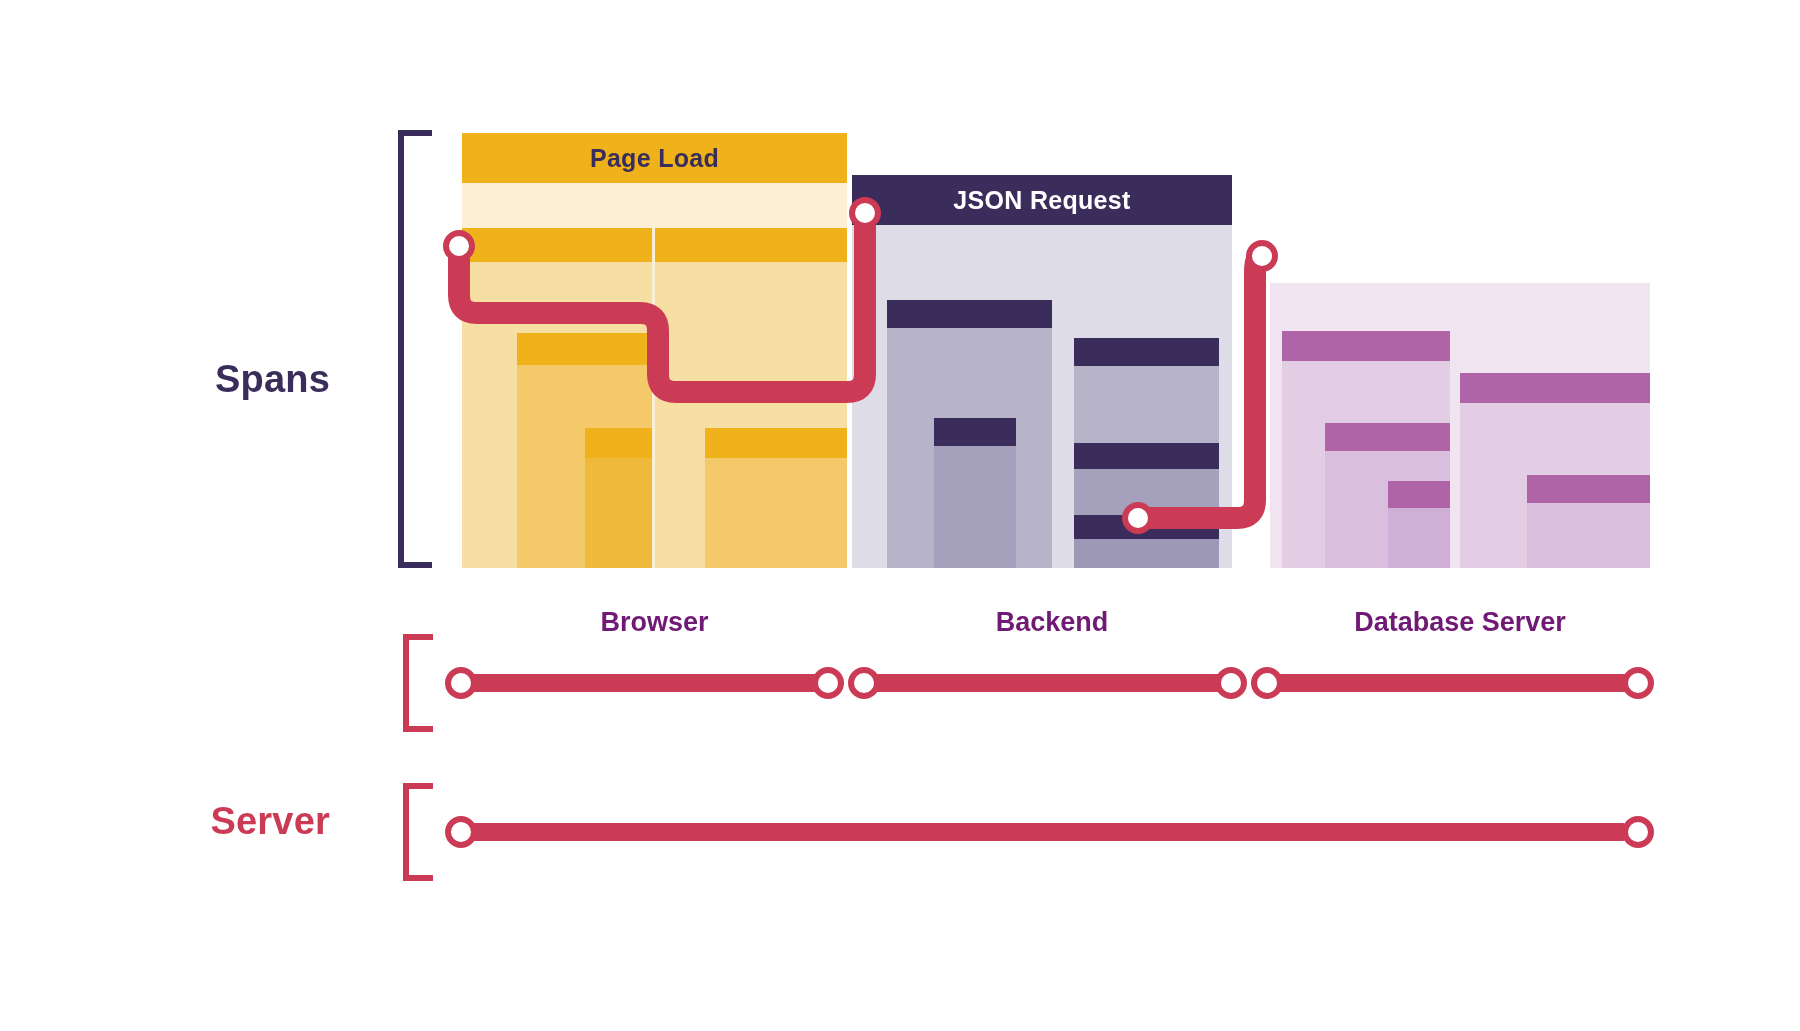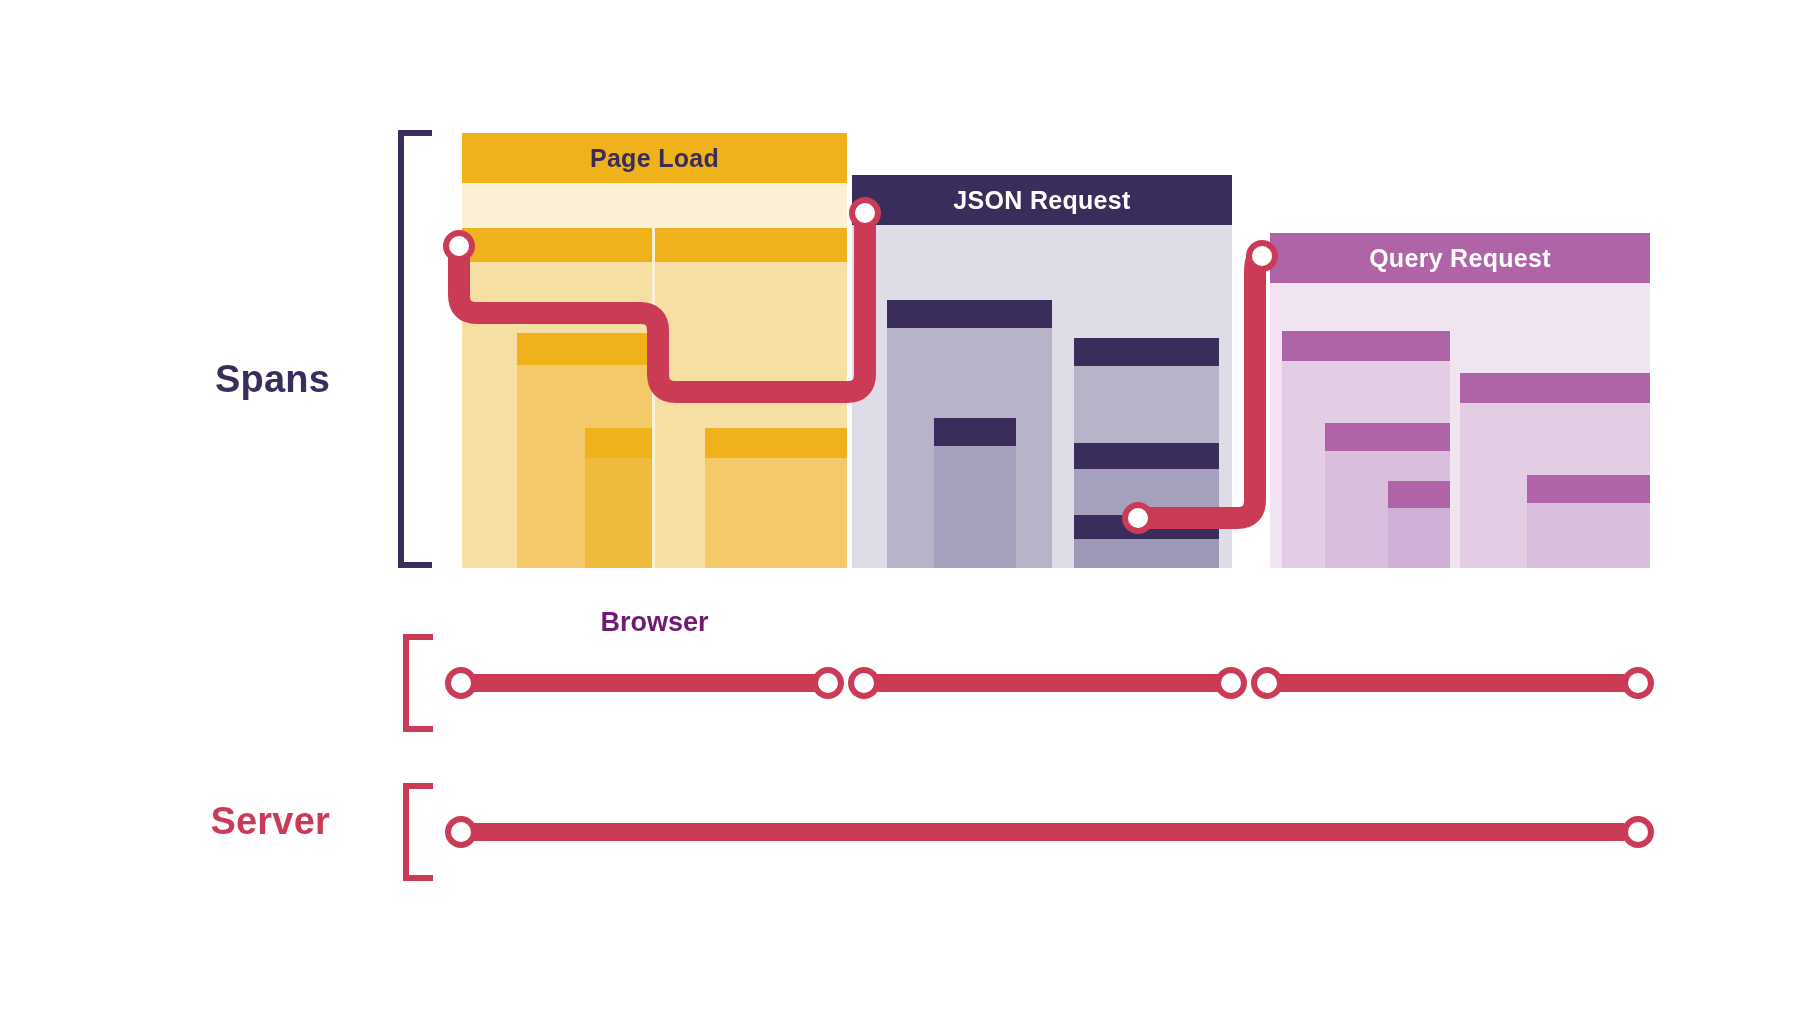--- a/index.html
+++ b/index.html
@@ -181,21 +181,20 @@
       </div>
 
       <div class="span p2" style="left:222px; top:290px; width:145px; height:53px;">
         <div class="hdr" style="background:#3A2D5C;"></div>
         <div class="body" style="top:24px; background:#9C98B6;"></div>
       </div>
     </div>
   </div>
 
   <div class="group" id="group-database">
-    <div class="group-title">Query Request</div>
     <div class="group-body">
 
       <div class="span m" style="left:12px; top:48px; width:168px; height:237px;">
         <div class="hdr"></div>
         <div class="body" style="top:30px;"></div>
       </div>
 
       <div class="span m2" style="left:55px; top:140px; width:125px; height:145px;">
         <div class="hdr"></div>
         <div class="body" style="top:28px;"></div>
@@ -224,20 +223,22 @@
 
     <path d="M 1138 518 L 1237 518 Q 1255 518 1255 500 L 1255 272 Q 1255 256 1262 256" fill="none" stroke="#CC3B55" stroke-width="22" stroke-linecap="round" stroke-linejoin="round"></path>
   </svg>
 
   <div class="node" style="left:443px; top:230px;"></div>
   <div class="node" style="left:849px; top:197px;"></div>
   <div class="node" style="left:1122px; top:502px;"></div>
   <div class="node" style="left:1246px; top:240px;"></div>
 
   <div class="col-caption" style="left:462px; top:607px; width:385px;">Browser</div>
+  <div class="col-caption" style="left:862px; top:607px; width:380px;">Backend</div>
+  <div class="col-caption" style="left:1270px; top:607px; width:380px;">Database Server</div>
 
   <div class="timeline" style="left:460px; top:674px; width:380px;"></div>
   <div class="timeline" style="left:862px; top:674px; width:380px;"></div>
   <div class="timeline" style="left:1265px; top:674px; width:385px;"></div>
 
   <div class="node" style="left:445px; top:667px;"></div>
   <div class="node" style="left:812px; top:667px;"></div>
   <div class="node" style="left:848px; top:667px;"></div>
   <div class="node" style="left:1215px; top:667px;"></div>
   <div class="node" style="left:1251px; top:667px;"></div>

